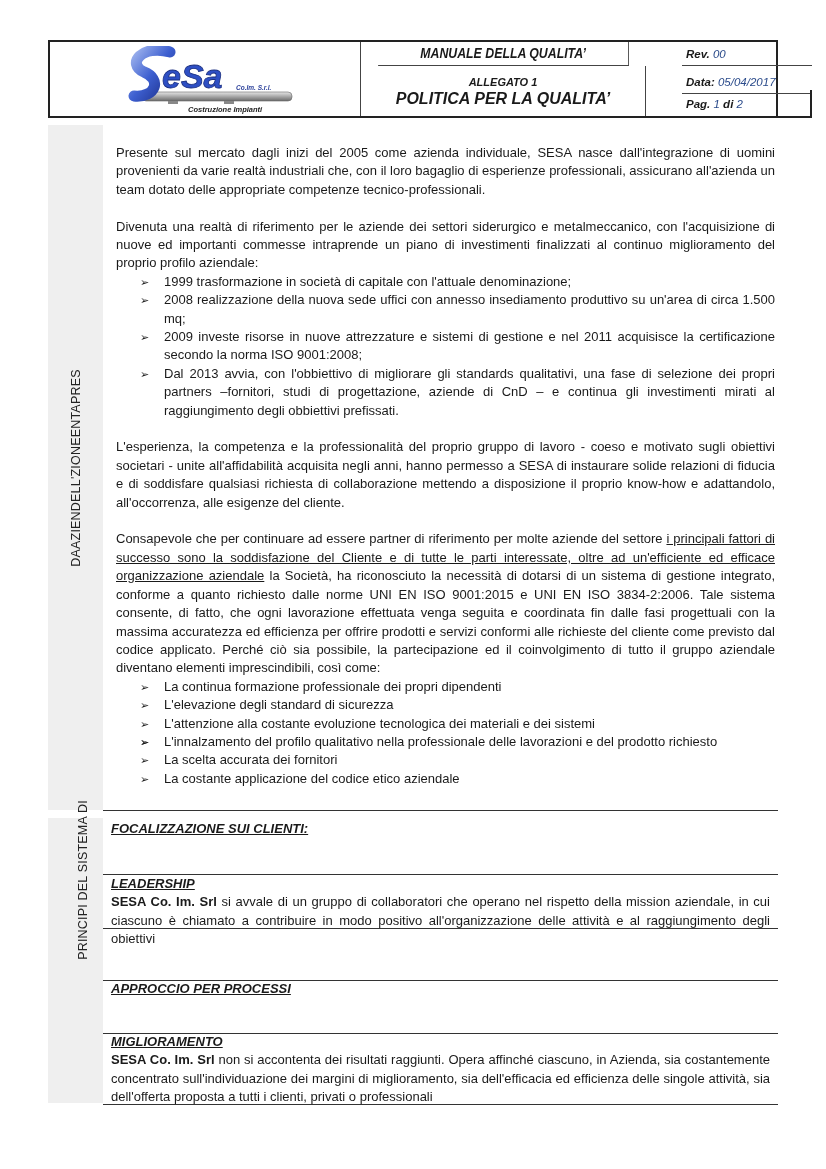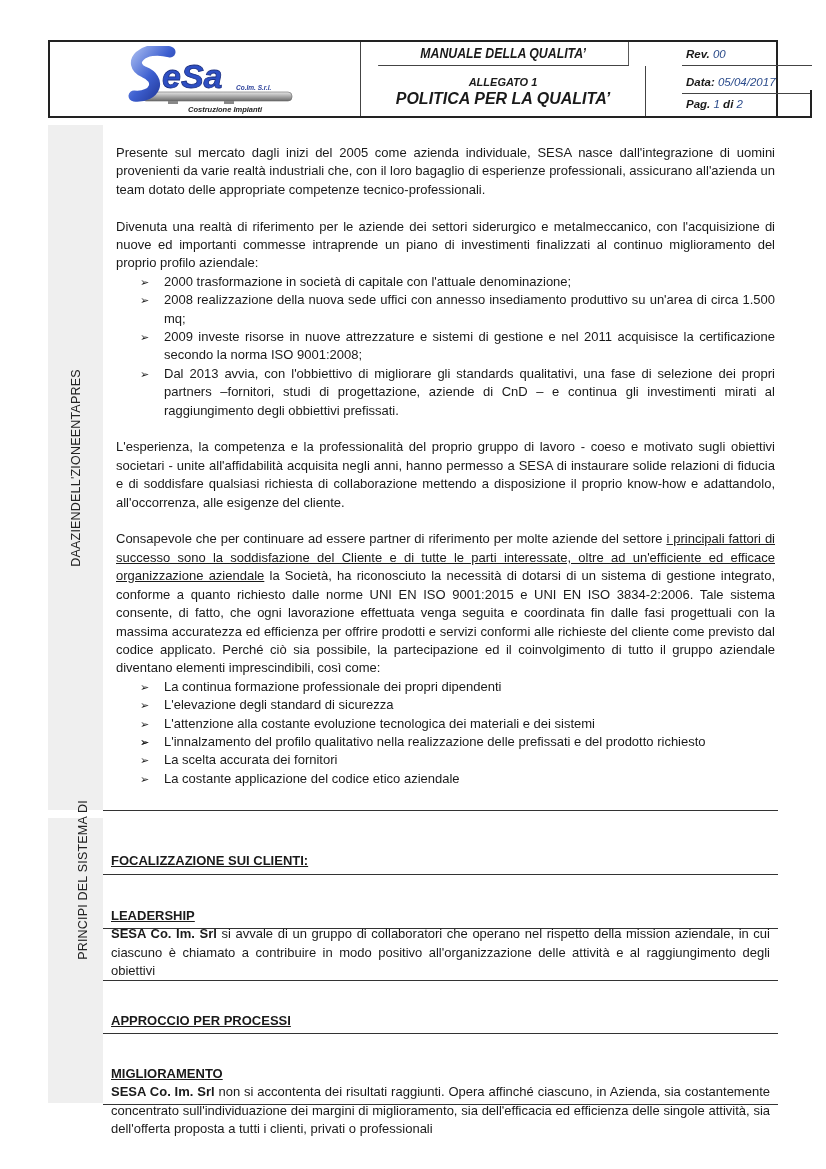--- a/index.html
+++ b/index.html
@@ -37,21 +37,21 @@
   .gap { height: 18.4px; }
   ul.arrows { list-style: none; margin: 0; padding: 0 0 0 48px; }
   ul.arrows li { position: relative; margin: 0; }
   ul.arrows li .b { position: absolute; left: -24px; top: 0; font-size: 11px; }
   .u { text-decoration: underline; }
 
   .rule1 { position: absolute; left: 103px; top: 810px; width: 675px; border-top: 1px solid #333; }
 
   
   .pr { position: absolute; left: 111px; width: 659px; font-size: 13px; line-height: 18.3px; text-align: justify; }
-  .pr .t { font-weight: bold; text-decoration: underline; margin-top: 32px; }
+  .pr .t { font-weight: bold; font-style: italic; text-decoration: underline; }
   .pr .co { font-weight: bold; }
   .prsep { position: absolute; left: 103px; width: 675px; border-top: 1px solid #333; }
 </style>
 </head>
 <body>
 
 <div class="hdr">
   <div class="logo-cell">
     <svg class="logo" viewBox="0 0 196 68">
       <defs>
@@ -87,35 +87,35 @@
 
 <div class="side side1">
   <div class="vt">DAAZIENDELL'ZIONEENTAPRES</div>
 </div>
 
 <div class="main blk1 narrow">
   <p>Presente sul mercato dagli inizi del 2005 come azienda individuale, SESA nasce dall'integrazione di uomini provenienti da varie realtà industriali che, con il loro bagaglio di esperienze professionali, assicurano all'azienda un team dotato delle appropriate competenze tecnico-professionali.</p>
   <div class="gap"></div>
   <p>Divenuta una realtà di riferimento per le aziende dei settori siderurgico e metalmeccanico, con l'acquisizione di nuove ed importanti commesse intraprende un piano di investimenti finalizzati al continuo miglioramento del proprio profilo aziendale:</p>
   <ul class="arrows">
-    <li><span class="b">➢</span><span>2000 trasformazione in società di capitale con l'attuale denominazione;</span></li>
+    <li><span class="b">➢</span><span>1999 trasformazione in società di capitale con l'attuale denominazione;</span></li>
     <li><span class="b">➢</span><span>2008 realizzazione della nuova sede uffici con annesso insediamento produttivo su un'area di circa 1.500 mq;</span></li>
     <li><span class="b">➢</span><span>2009 investe risorse in nuove attrezzature e sistemi di gestione e nel 2011 acquisisce la certificazione secondo la norma ISO 9001:2008;</span></li>
     <li><span class="b">➢</span><span>Dal 2013 avvia, con l'obbiettivo di migliorare gli standards qualitativi, una fase di selezione dei propri partners –fornitori, studi di progettazione, aziende di CnD – e continua gli investimenti mirati al raggiungimento degli obbiettivi prefissati.</span></li>
   </ul>
   <div class="gap"></div>
   <p>L'esperienza, la competenza e la professionalità del proprio gruppo di lavoro - coeso e motivato sugli obiettivi societari - unite all'affidabilità acquisita negli anni, hanno permesso a SESA di instaurare solide relazioni di fiducia e di soddisfare qualsiasi richiesta di collaborazione mettendo a disposizione il proprio know-how e adattandolo, all'occorrenza, alle esigenze del cliente.</p>
   <div class="gap"></div>
   <p><span>Consapevole che per continuare ad essere partner di riferimento per molte aziende del settore </span><span class="u">i principali fattori di successo sono la soddisfazione del Cliente e di tutte le parti interessate, oltre ad un'efficiente ed efficace organizzazione aziendale</span><span> la Società, ha riconosciuto la necessità di dotarsi di un sistema di gestione integrato, conforme a quanto richiesto dalle norme UNI EN ISO 9001:2015 e UNI EN ISO 3834-2:2006. Tale sistema consente, di fatto, che ogni lavorazione effettuata venga seguita e coordinata fin dalle fasi progettuali con la massima accuratezza ed efficienza per offrire prodotti e servizi conformi alle richieste del cliente come previsto dal codice applicato. Perché ciò sia possibile, la partecipazione ed il coinvolgimento di tutto il gruppo aziendale diventano elementi imprescindibili, così come:</span></p>
   <ul class="arrows">
     <li><span class="b">➢</span><span>La continua formazione professionale dei propri dipendenti</span></li>
     <li><span class="b">➢</span><span>L'elevazione degli standard di sicurezza</span></li>
     <li><span class="b">➢</span><span>L'attenzione alla costante evoluzione tecnologica dei materiali e dei sistemi</span></li>
     <li><span class="b">➢</span></li>
-    <li><span class="b">➢</span><span>L'innalzamento del profilo qualitativo nella realizzazione delle prefissati e del prodotto richiesto</span></li>
+    <li><span class="b">➢</span><span>L'innalzamento del profilo qualitativo nella professionale delle lavorazioni e del prodotto richiesto</span></li>
     <li><span class="b">➢</span><span>La scelta accurata dei fornitori</span></li>
     <li><span class="b">➢</span><span>La costante applicazione del codice etico aziendale</span></li>
   </ul>
 </div>
 <div class="rule1"></div>
 
 <div class="side side2">
   <div class="vt">PRINCIPI DEL SISTEMA DI</div>
 </div>
 

